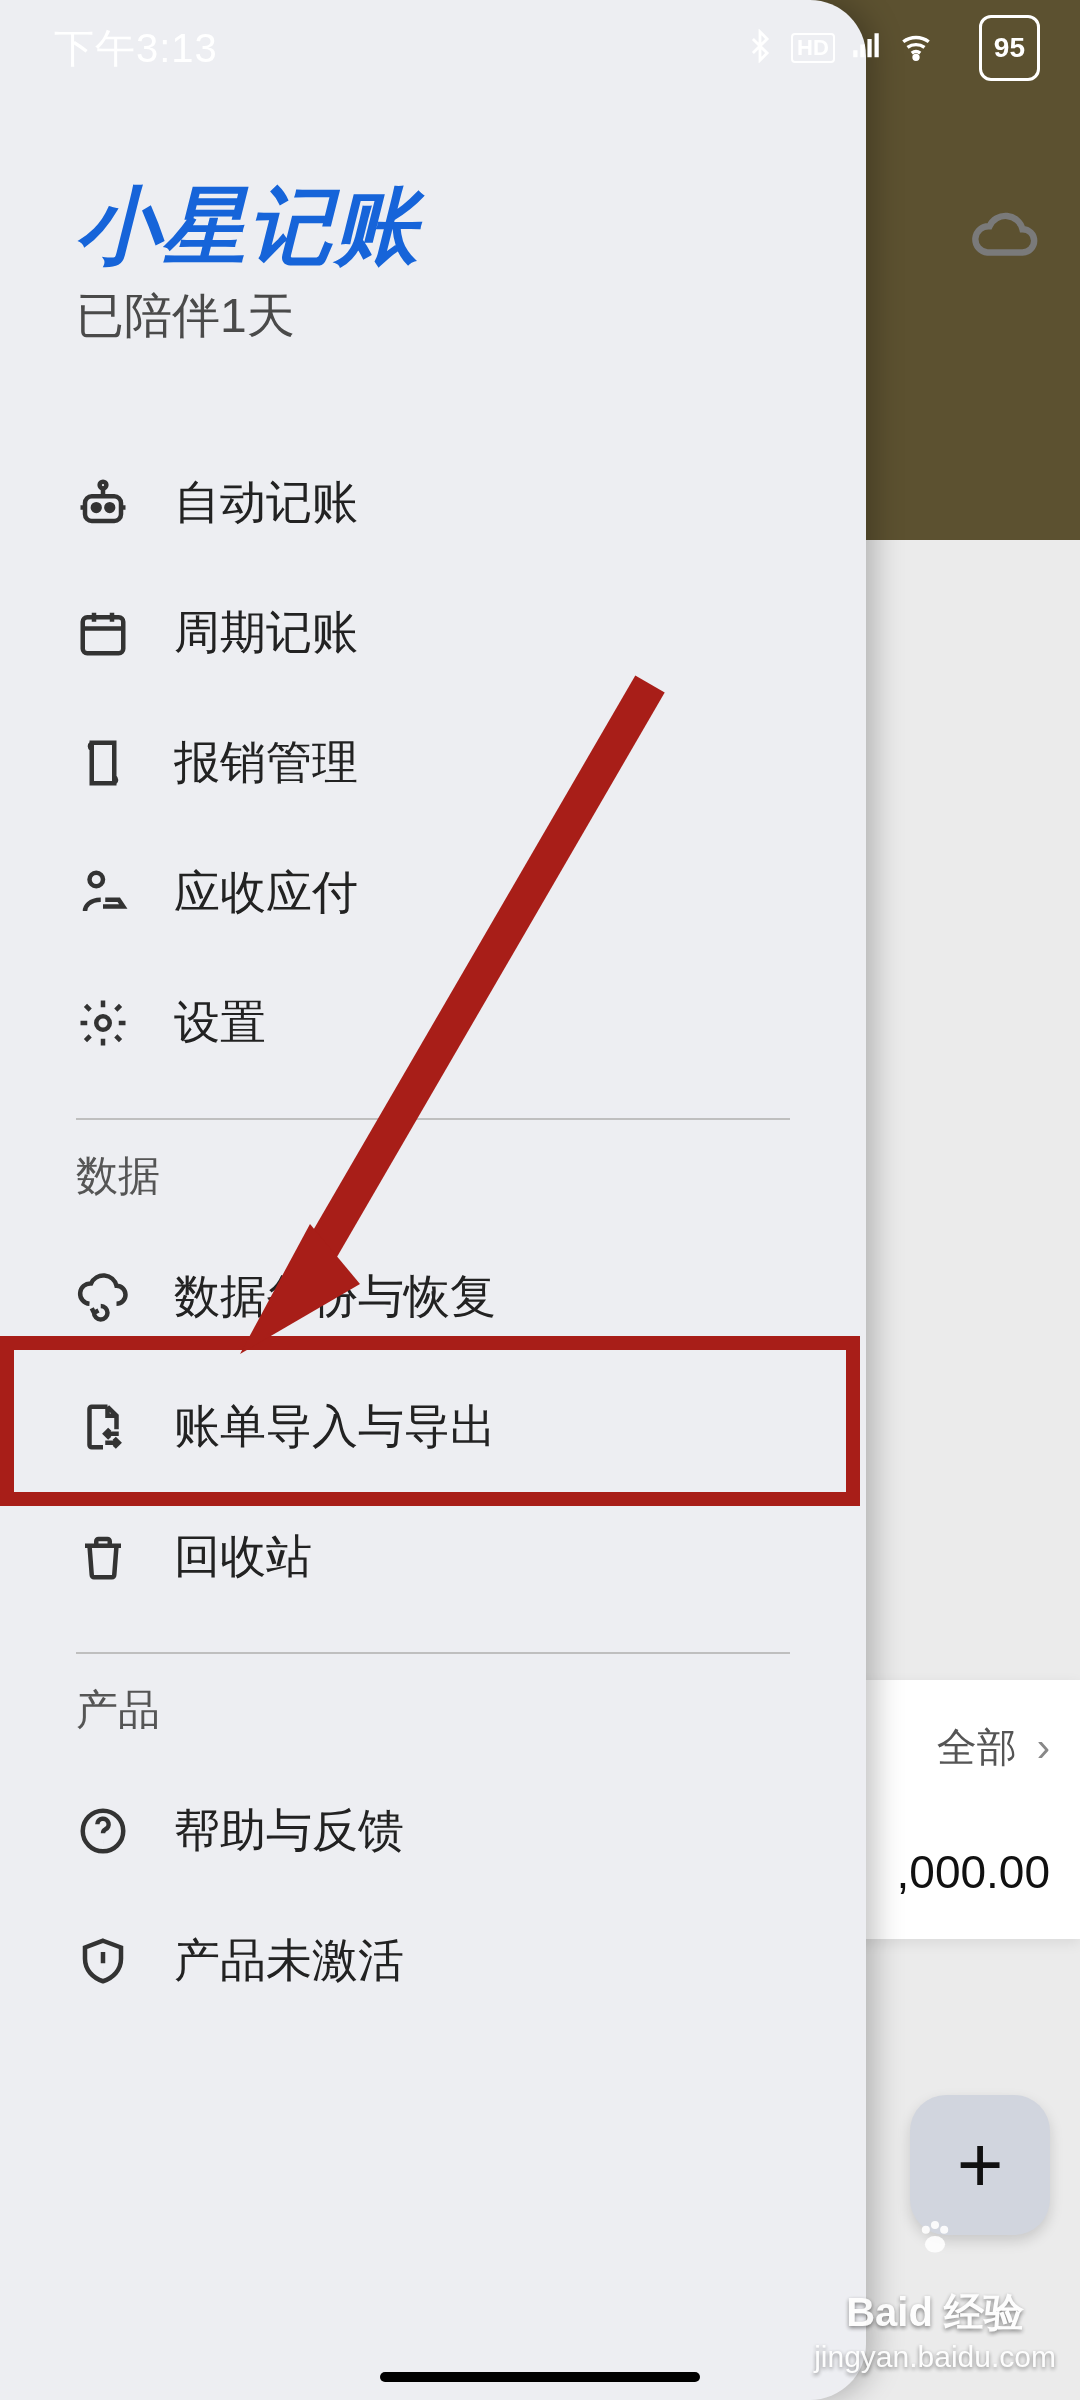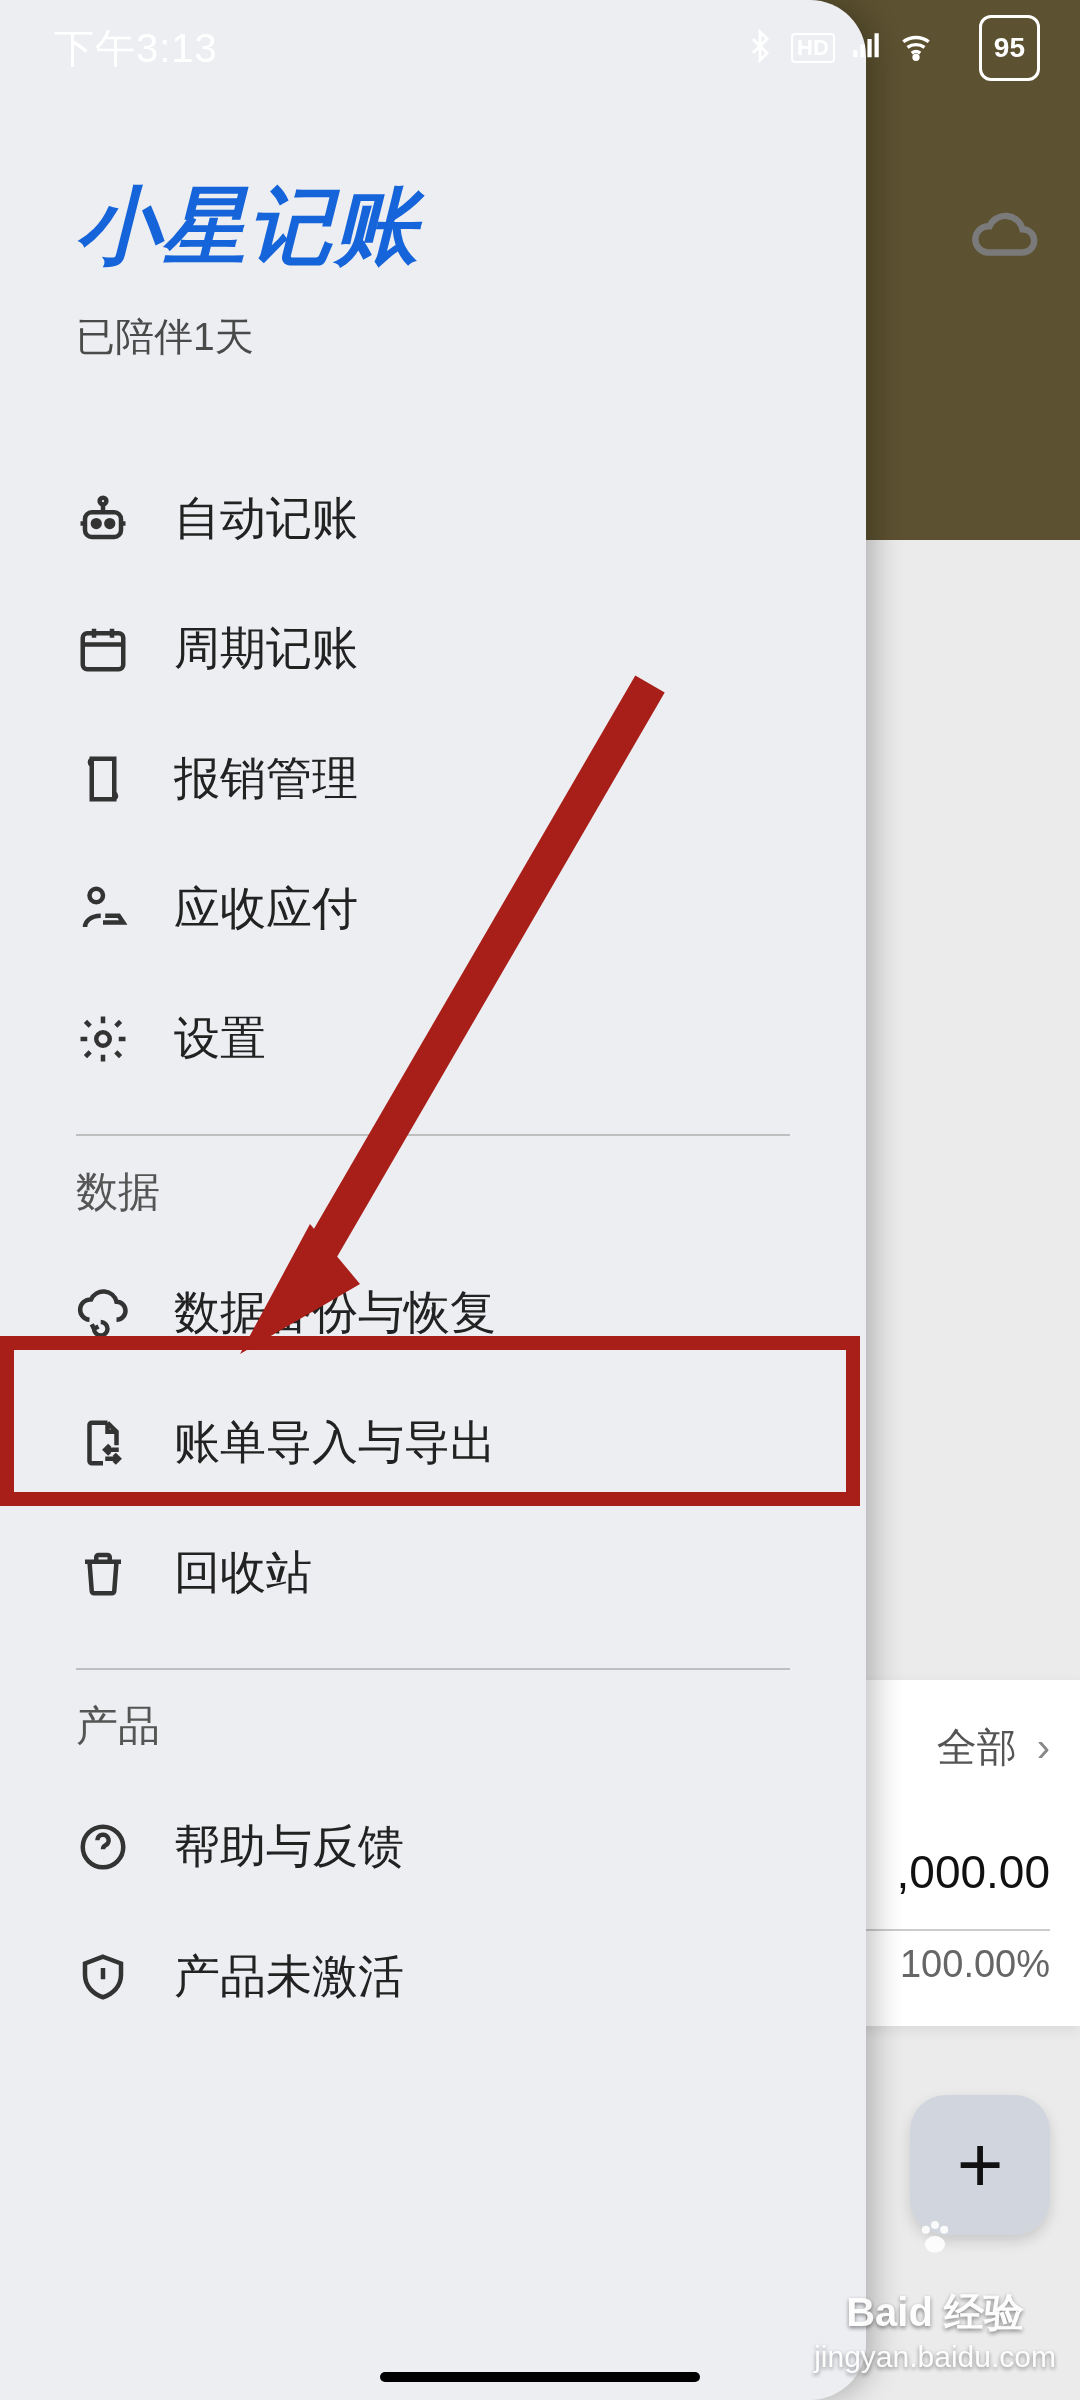--- a/index.html
+++ b/index.html
@@ -24,21 +24,21 @@
   
 
   .statusbar-overlay { position: absolute; top: 0; left: 0; width: 1080px; height: 96px; display: flex; align-items: center; justify-content: space-between; padding: 0 40px 0 54px; color: #fff; pointer-events: none; }
   .clock { font-size: 40px; font-weight: 500; letter-spacing: 1px; }
   .status-icons { display: flex; align-items: center; gap: 14px; }
   .status-icons svg { height: 34px; }
   .batt { display:flex; align-items:center; gap:4px; border:3px solid #fff; border-radius:12px; padding:14px 12px; font-size:28px; font-weight:600;margin-left:30px;}
 
   .drawer-inner { padding: 170px 76px 0 76px; }
   .app-title { color: #1664d9; font-size: 84px; font-weight: 900; font-style: italic; letter-spacing: 2px; }
-  .subtitle { color: #4a4a4a; font-size: 39px; margin-top: 26px; }
+  .subtitle { color: #4a4a4a; font-size: 48px; }
 
   .menu { margin-top: 90px; }
   .menu-item { display: flex; align-items: center; gap: 44px; height: 130px; font-size: 46px; color: #222; position: relative; }
   .menu-item .icon { width: 54px; height: 54px; color: #333; flex: 0 0 54px; display:flex; align-items:center; justify-content:center;}
   .menu-item .icon svg { width: 54px; height: 54px; stroke: #333; }
 
   .divider { border: none; border-top: 2px solid #bfbfbf; margin: 30px 0 18px 0; }
   .section-label { color: #555; font-size: 42px; margin: 28px 0 18px 0; }
 
   .highlight-box { position: absolute; left: 0; top: 1336px; width: 860px; height: 170px; border: 14px solid #a81e18; pointer-events: none; z-index: 5;}
@@ -63,21 +63,20 @@
         <path d="M18 18a4 4 0 0 0 0-8 6 6 0 0 0-11.3-1A4.5 4.5 0 0 0 6 18z"></path>
       </svg>
   </div>
 
   <div class="card-right">
     <div class="t">
       <span>全部</span>
       <span class="chevron">›</span>
     </div>
     <div class="amount">,000.00</div>
-    <div class="pct">100.00%</div>
   </div>
 
   <div class="fab">
     <span>+</span>
   </div>
 
   <div class="drawer">
     <div class="drawer-inner">
       <div class="app-title">小星记账</div>
       <div class="subtitle">已陪伴1天</div>

